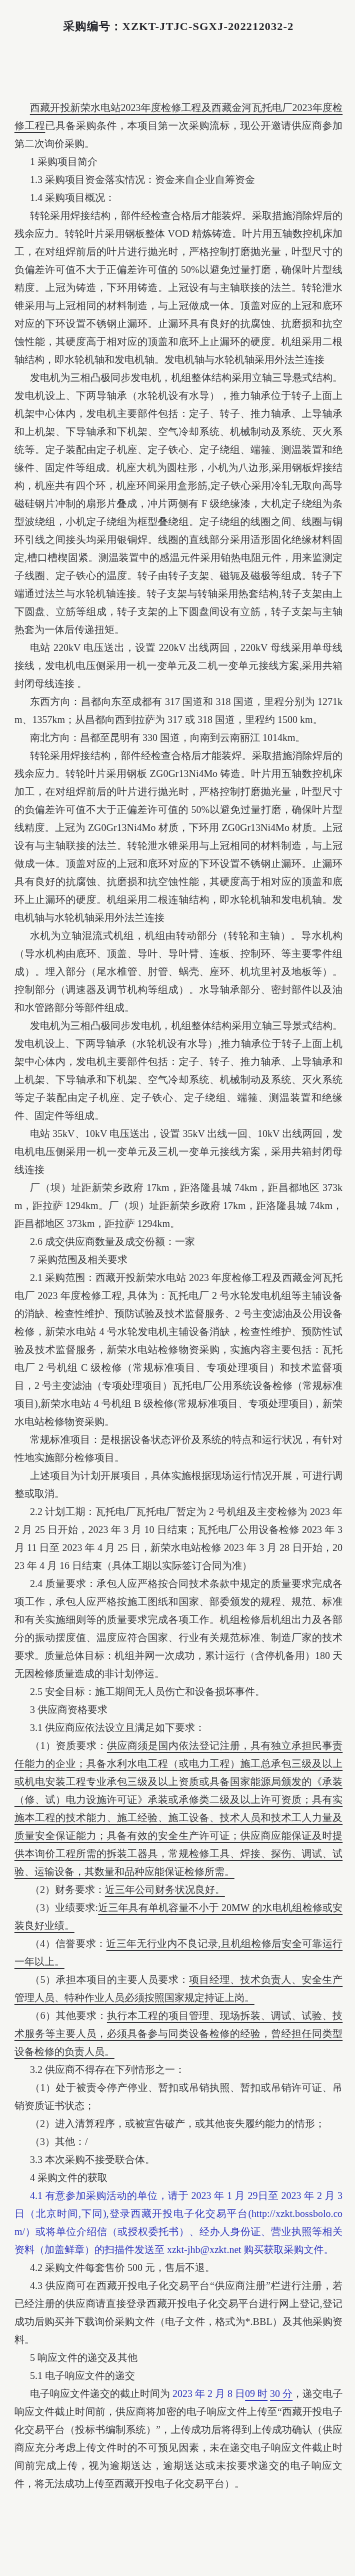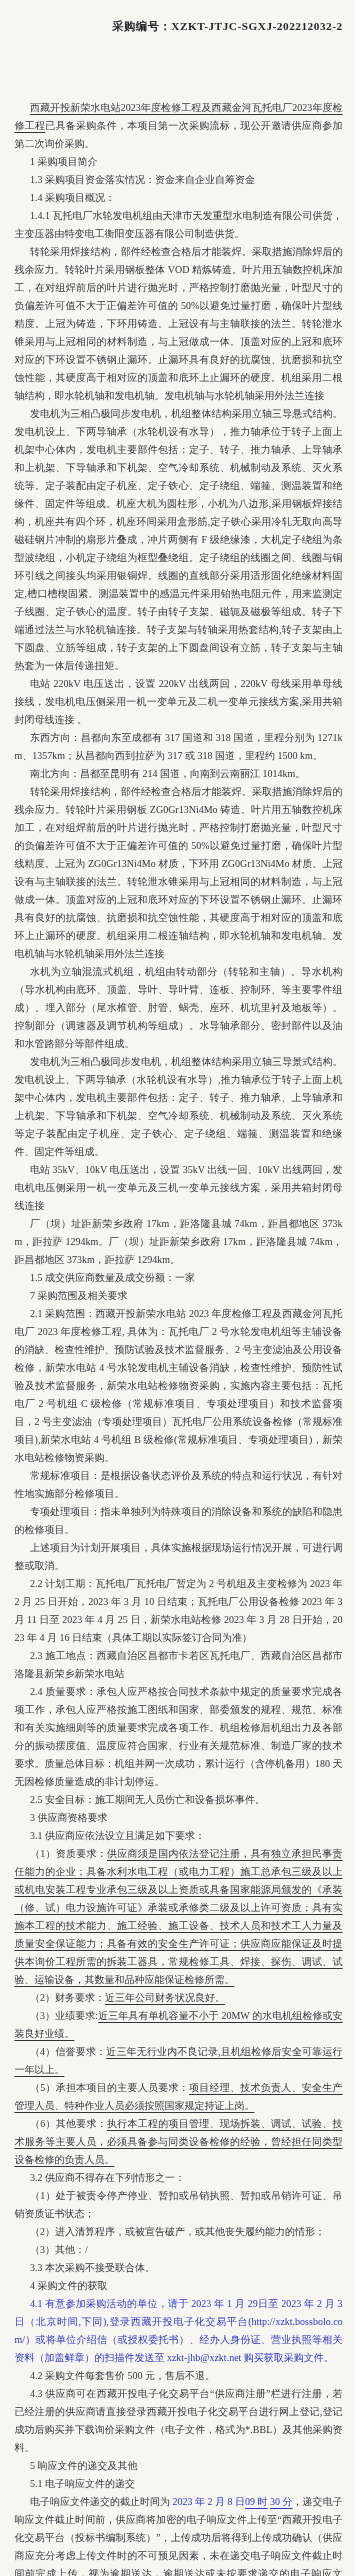--- a/index.html
+++ b/index.html
@@ -8,21 +8,21 @@
     width:355px;height:3095px;
     margin:0 auto;
     background:#f6f6f3;
     overflow:hidden;
     font-family:"Liberation Serif","DejaVu Serif",serif;
     color:#33343a;
     box-sizing:border-box;
     padding:15.5px 12.4px 0 14.4px;
   }
   .doc-title{
-    text-align:right;
+    text-align:center;
     font-size:11.3px;
     font-weight:bold;
     letter-spacing:0.5px;
     color:#26262c;
     margin:3.1px 0 65px 0;
   }
   .para{
     margin:0;
     font-size:10px;
     line-height:18px;
@@ -42,39 +42,36 @@
 
 <div class="page">
 
   <div class="doc-title">采购编号：XZKT-JTJC-SGXJ-202212032-2</div>
 
   <div>
       <p class="para"><span class="u">西藏开投新荣水电站2023年度检修工程及西藏金河瓦托电厂2023年度检修工程</span><span>已具备采购条件，本项目第一次采购流标，现公开邀请供应商参加第二次询价采购。</span></p>
       <p class="para"><span>1 采购项目简介</span></p>
       <p class="para"><span>1.3 采购项目资金落实情况：资金来自企业自筹资金</span></p>
       <p class="para"><span>1.4 采购项目概况：</span></p>
-      <p class="para"><span>1.4.1 瓦托电厂水轮发电机组由天津市天发重型水电制造有限公司供货，主变压器由特变电工衡阳变压器有限公司制造供货。</span></p>
       <p class="para"><span>转轮采用焊接结构，部件经检查合格后才能装焊。采取措施消除焊后的残余应力。转轮叶片采用钢板整体 VOD 精炼铸造。叶片用五轴数控机床加工，在对组焊前后的叶片进行抛光时，严格控制打磨抛光量，叶型尺寸的负偏差许可值不大于正偏差许可值的 50%以避免过量打磨，确保叶片型线精度。上冠为铸造，下环用铸造。上冠设有与主轴联接的法兰。转轮泄水锥采用与上冠相同的材料制造，与上冠做成一体。顶盖对应的上冠和底环对应的下环设置不锈钢止漏环。止漏环具有良好的抗腐蚀、抗磨损和抗空蚀性能，其硬度高于相对应的顶盖和底环上止漏环的硬度。机组采用二根轴结构，即水轮机轴和发电机轴。发电机轴与水轮机轴采用外法兰连接</span></p>
       <p class="para"><span>发电机为三相凸极同步发电机，机组整体结构采用立轴三导悬式结构。发电机设上、下两导轴承（水轮机设有水导），推力轴承位于转子上面上机架中心体内，发电机主要部件包括：定子、转子、推力轴承、上导轴承和上机架、下导轴承和下机架、空气冷却系统、机械制动及系统、灭火系统等。定子装配由定子机座、定子铁心、定子绕组、端箍、测温装置和绝缘件、固定件等组成。机座大机为圆柱形，小机为八边形,采用钢板焊接结构，机座共有四个环，机座环间采用盒形筋,定子铁心采用冷轧无取向高导磁硅钢片冲制的扇形片叠成，冲片两侧有 F 级绝缘漆，大机定子绕组为条型波绕组，小机定子绕组为框型叠绕组。定子绕组的线圈之间、线圈与铜环引线之间接头均采用银铜焊。线圈的直线部分采用适形固化绝缘材料固定,槽口槽楔固紧。测温装置中的感温元件采用铂热电阻元件，用来监测定子线圈、定子铁心的温度。转子由转子支架、磁轭及磁极等组成。转子下端通过法兰与水轮机轴连接。转子支架与转轴采用热套结构,转子支架由上下圆盘、立筋等组成，转子支架的上下圆盘间设有立筋，转子支架与主轴热套为一体后传递扭矩。</span></p>
       <p class="para"><span>电站 220kV 电压送出，设置 220kV 出线两回，220kV 母线采用单母线接线，发电机电压侧采用一机一变单元及二机一变单元接线方案,采用共箱封闭母线连接 。</span></p>
       <p class="para"><span>东西方向：昌都向东至成都有 317 国道和 318 国道，里程分别为 1271km、1357km；从昌都向西到拉萨为 317 或 318 国道，里程约 1500 km。</span></p>
-      <p class="para"><span>南北方向：昌都至昆明有 214 国道，向南到云南丽江 1014km。</span></p>
+      <p class="para"><span>南北方向：昌都至昆明有 330 国道，向南到云南丽江 1014km。</span></p>
       <p class="para"><span>转轮采用焊接结构，部件经检查合格后才能装焊。采取措施消除焊后的残余应力。转轮叶片采用钢板 ZG0Gr13Ni4Mo 铸造。叶片用五轴数控机床加工，在对组焊前后的叶片进行抛光时，严格控制打磨抛光量，叶型尺寸的负偏差许可值不大于正偏差许可值的 50%以避免过量打磨，确保叶片型线精度。上冠为 ZG0Gr13Ni4Mo 材质，下环用 ZG0Gr13Ni4Mo 材质。上冠设有与主轴联接的法兰。转轮泄水锥采用与上冠相同的材料制造，与上冠做成一体。顶盖对应的上冠和底环对应的下环设置不锈钢止漏环。止漏环具有良好的抗腐蚀、抗磨损和抗空蚀性能，其硬度高于相对应的顶盖和底环上止漏环的硬度。机组采用二根连轴结构，即水轮机轴和发电机轴。发电机轴与水轮机轴采用外法兰连接</span></p>
       <p class="para"><span>水机为立轴混流式机组，机组由转动部分（转轮和主轴）。导水机构（导水机构由底环、顶盖、导叶、导叶臂、连板、控制环、等主要零件组成）。埋入部分（尾水椎管、肘管、蜗壳、座环、机坑里衬及地板等）。控制部分（调速器及调节机构等组成）。水导轴承部分、密封部件以及油和水管路部分等部件组成。</span></p>
       <p class="para"><span>发电机为三相凸极同步发电机，机组整体结构采用立轴三导景式结构。发电机设上、下两导轴承（水轮机设有水导）,推力轴承位于转子上面上机架中心体内，发电机主要部件包括：定子、转子、推力轴承、上导轴承和上机架、下导轴承和下机架、空气冷却系统、机械制动及系统、灭火系统等定子装配由定子机座、定子铁心、定子绕组、端箍、测温装置和绝缘件、固定件等组成。</span></p>
       <p class="para"><span>电站 35kV、10kV 电压送出，设置 35kV 出线一回、10kV 出线两回，发电机电压侧采用一机一变单元及三机一变单元接线方案，采用共箱封闭母线连接</span></p>
       <p class="para"><span>厂（坝）址距新荣乡政府 17km，距洛隆县城 74km，距昌都地区 373km，距拉萨 1294km。厂（坝）址距新荣乡政府 17km，距洛隆县城 74km，距昌都地区 373km，距拉萨 1294km。</span></p>
-      <p class="para"><span>1.5 成交供应商数量及成交份额：一家</span></p>
+      <p class="para"><span>2.6 成交供应商数量及成交份额：一家</span></p>
       <p class="para"><span>7 采购范围及相关要求</span></p>
       <p class="para"><span>2.1 采购范围：西藏开投新荣水电站 2023 年度检修工程及西藏金河瓦托电厂 2023 年度检修工程, 具体为：瓦托电厂 2 号水轮发电机组等主辅设备的消缺、检查性维护、预防试验及技术监督服务、2 号主变滤油及公用设备检修，新荣水电站 4 号水轮发电机主辅设备消缺，检查性维护、预防性试验及技术监督服务，新荣水电站检修物资采购，实施内容主要包括：瓦托电厂 2 号机组 C 级检修（常规标准项目、专项处理项目）和技术监督项目，2 号主变滤油（专项处理项目）瓦托电厂公用系统设备检修（常规标准项目),新荣水电站 4 号机组 B 级检修(常规标准项目、专项处理项目)，新荣水电站检修物资采购。</span></p>
       <p class="para"><span>常规标准项目：是根据设备状态评价及系统的特点和运行状况，有针对性地实施部分检修项目。</span></p>
-      <p class="para"><span>专项处理项目：指未单独列为特殊项目的消除设备和系统的缺陷和隐患的检修项目。</span></p>
       <p class="para"><span>上述项目为计划开展项目，具体实施根据现场运行情况开展，可进行调整或取消。</span></p>
       <p class="para"><span>2.2 计划工期：瓦托电厂瓦托电厂暂定为 2 号机组及主变检修为 2023 年 2 月 25 日开始，2023 年 3 月 10 日结束；瓦托电厂公用设备检修 2023 年 3 月 11 日至 2023 年 4 月 25 日，新荣水电站检修 2023 年 3 月 28 日开始，2023 年 4 月 16 日结束（具体工期以实际签订合同为准）</span></p>
-      <p class="para"><span>2.3 施工地点：西藏自治区昌都市卡若区瓦托电厂、西藏自治区昌都市洛隆县新荣乡新荣水电站</span></p>
       <p class="para"><span>2.4 质量要求：承包人应严格按合同技术条款中规定的质量要求完成各项工作，承包人应严格按施工图纸和国家、部委颁发的规程、规范、标准和有关实施细则等的质量要求完成各项工作。机组检修后机组出力及各部分的振动摆度值、温度应符合国家、行业有关规范标准、制造厂家的技术要求。质量总体目标：机组并网一次成功，累计运行（含停机备用）180 天无因检修质量造成的非计划停运。</span></p>
       <p class="para"><span>2.5 安全目标：施工期间无人员伤亡和设备损坏事件。</span></p>
       <p class="para"><span>3 供应商资格要求</span></p>
       <p class="para"><span>3.1 供应商应依法设立且满足如下要求：</span></p>
       <p class="para"><span>（1）资质要求：</span><span class="u">供应商须是国内依法登记注册，具有独立承担民事责任能力的企业；具备水利水电工程（或电力工程）施工总承包三级及以上或机电安装工程专业承包三级及以上资质或具备国家能源局颁发的《承装（修、试）电力设施许可证》承装或承修类二级及以上许可资质；具有实施本工程的技术能力、施工经验、施工设备、技术人员和技术工人力量及质量安全保证能力；具备有效的安全生产许可证；供应商应能保证及时提供本询价工程所需的拆装工器具，常规检修工具、焊接、探伤、调试、试验、运输设备，其数量和品种应能保证检修所需。</span></p>
       <p class="para"><span>（2）财务要求：</span><span class="u">近三年公司财务状况良好。</span></p>
       <p class="para"><span>（3）业绩要求:</span><span class="u">近三年具有单机容量不小于 20MW 的水电机组检修或安装良好业绩。</span></p>
       <p class="para"><span>（4）信誉要求：</span><span class="u">近三年无行业内不良记录,且机组检修后安全可靠运行一年以上。</span></p>
       <p class="para"><span>（5）承担本项目的主要人员要求：</span><span class="u">项目经理、技术负责人、安全生产管理人员、特种作业人员必须按照国家规定持证上岗。</span></p>
       <p class="para"><span>（6）其他要求：</span><span class="u">执行本工程的项目管理、现场拆装、调试、试验、技术服务等主要人员，必须具备参与同类设备检修的经验，曾经担任同类型设备检修的负责人员。</span></p>

